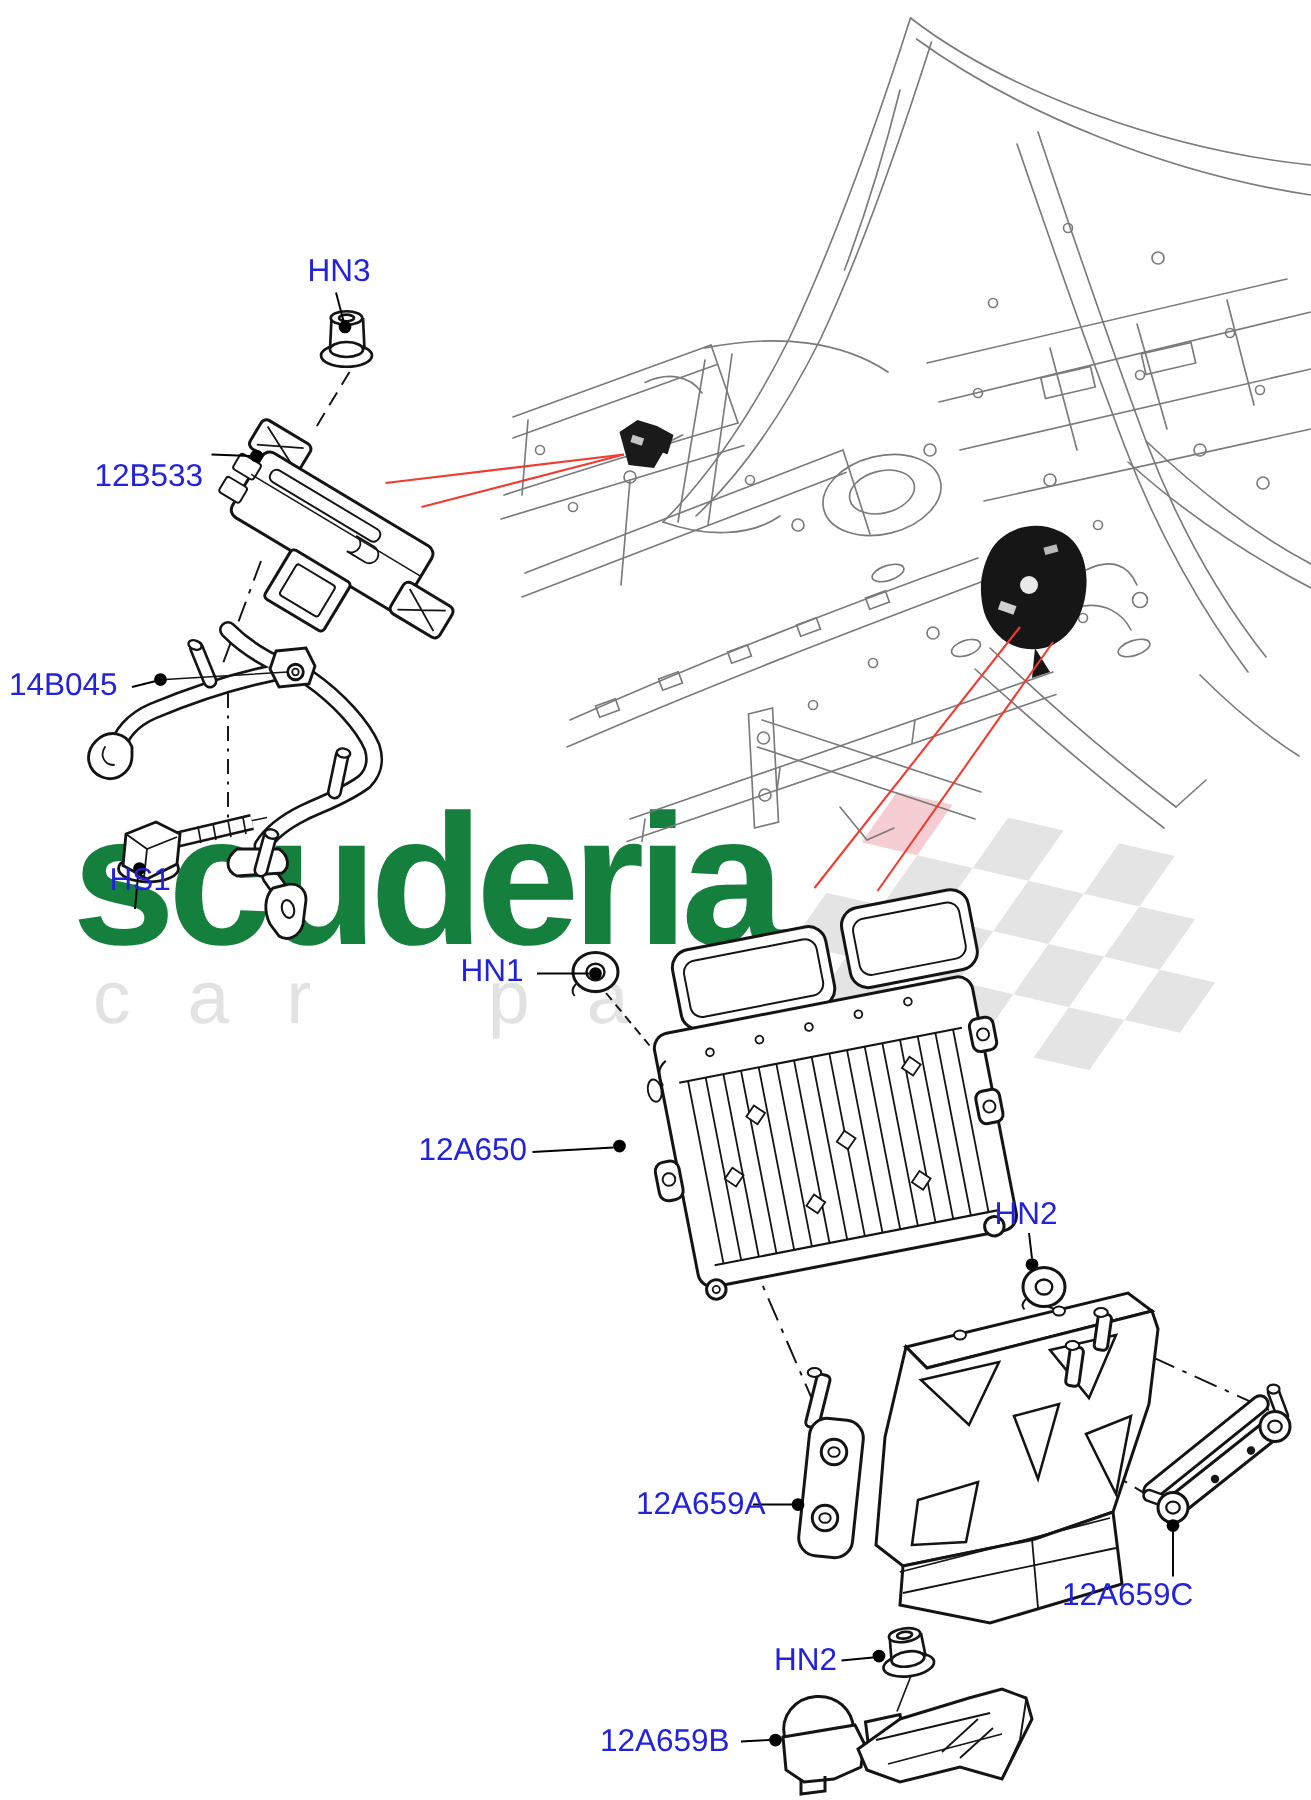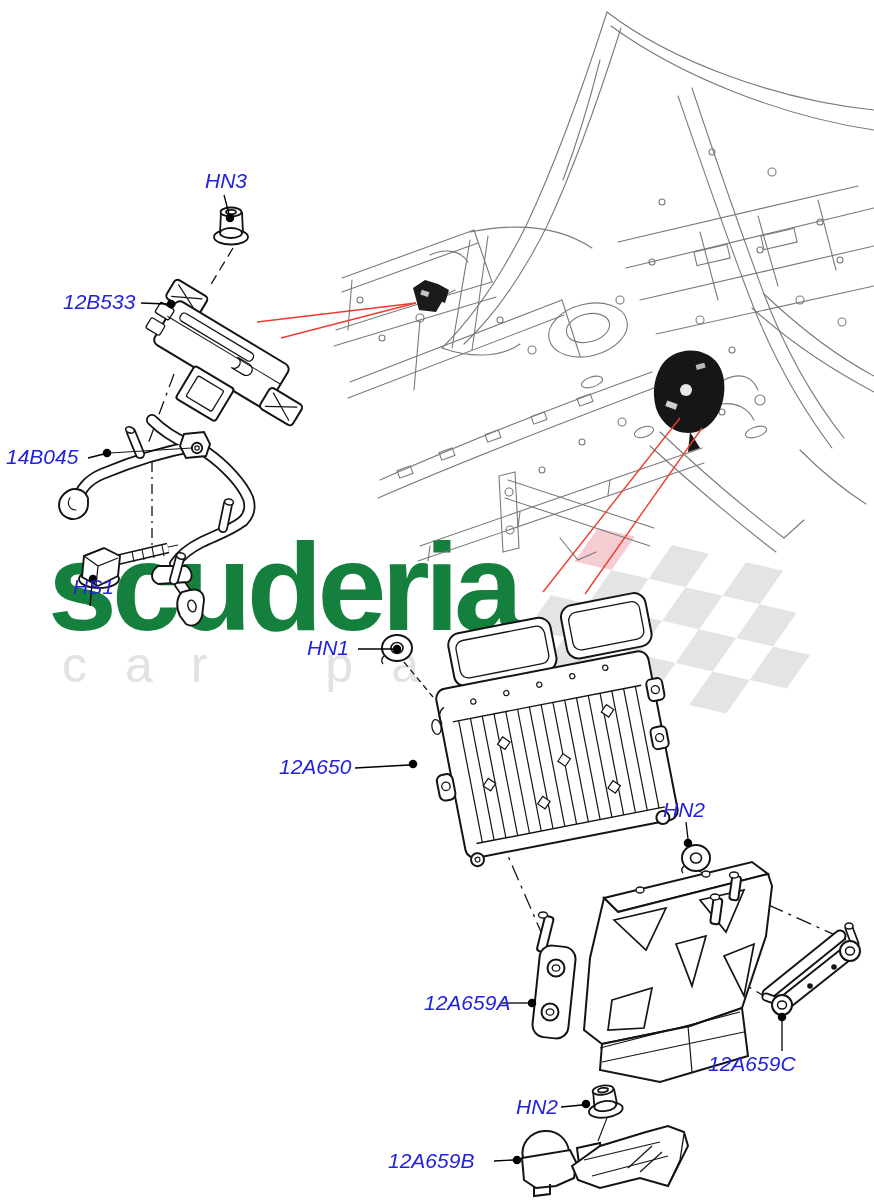--- a/index.html
+++ b/index.html
@@ -3,21 +3,21 @@
 <meta charset="utf-8">
 <style>
   html,body{margin:0;padding:0;background:#ffffff;}
   .stage{position:relative;width:874px;height:1200px;background:#ffffff;overflow:hidden;
          font-family:"Liberation Sans",sans-serif;}
   .wm-brand{position:absolute;left:48px;top:516px;z-index:1;
             font-size:124px;font-weight:bold;letter-spacing:-5px;color:#15803d;user-select:none;}
   .wm-tag{position:absolute;left:62px;top:636px;z-index:1;
           font-size:50px;color:#e2e2e2;letter-spacing:38px;word-spacing:28px;user-select:none;}
   svg.art{position:absolute;left:0;top:0;z-index:2;}
-  .callout{position:absolute;z-index:3;font-size:21px;line-height:22px;color:#2222dd;white-space:nowrap;font-style:italic;}
+  .callout{position:absolute;z-index:3;font-size:21px;line-height:22px;color:#2222dd;white-space:nowrap;}
 </style>
 </head>
 <body>
 
 <div class="stage">
 
   <div class="wm-brand">scuderia</div>
   <div class="wm-tag">car parts</div>
 
   <svg class="art" width="874" height="1200" viewBox="0 0 874 1200">
@@ -366,23 +366,23 @@
       <path d="M782,1051 L782,1021" fill="none"></path>
         <circle cx="782" cy="1017" r="3.6"></circle>
       <path d="M561,1107 L582,1105" fill="none"></path>
         <circle cx="586" cy="1104" r="3.6"></circle>
       <path d="M494,1161 L513,1160" fill="none"></path>
         <circle cx="517" cy="1160" r="3.6"></circle>
     </g>
   </svg>
 
   <div class="callout" style="left:205px;top:170px">HN3</div>
-  <div class="callout" style="left:63px;top:291px">12B533</div>
+  <div class="callout" style="left:63px;top:307px">12B533</div>
   <div class="callout" style="left:6px;top:446px">14B045</div>
   <div class="callout" style="left:73px;top:576px">HS1</div>
   <div class="callout" style="left:307px;top:637px">HN1</div>
   <div class="callout" style="left:279px;top:756px">12A650</div>
   <div class="callout" style="left:663px;top:799px">HN2</div>
   <div class="callout" style="left:424px;top:992px">12A659A</div>
   <div class="callout" style="left:708px;top:1053px">12A659C</div>
   <div class="callout" style="left:516px;top:1096px">HN2</div>
-  <div class="callout" style="left:388px;top:1150px">12A659B</div>
+  <div class="callout" style="left:400px;top:1150px">12A659B</div>
 </div>
 
 </body></html>

